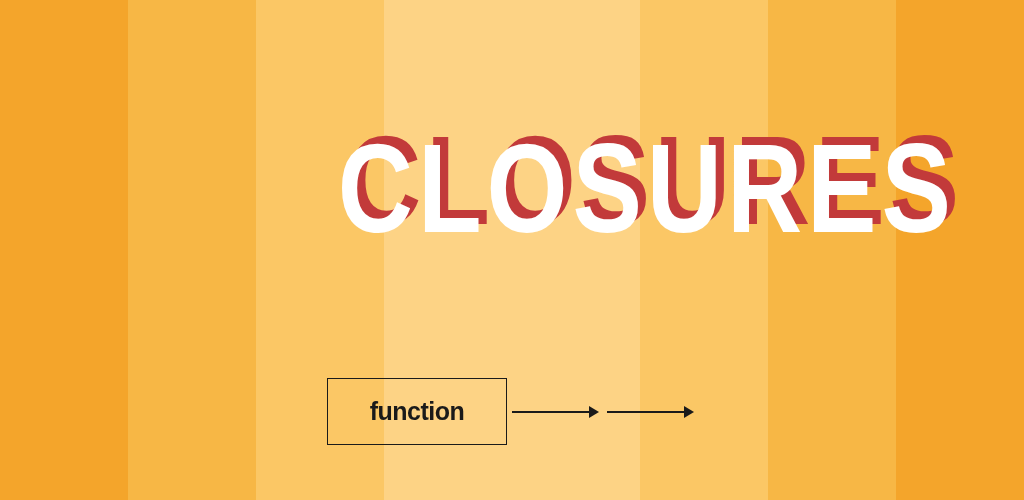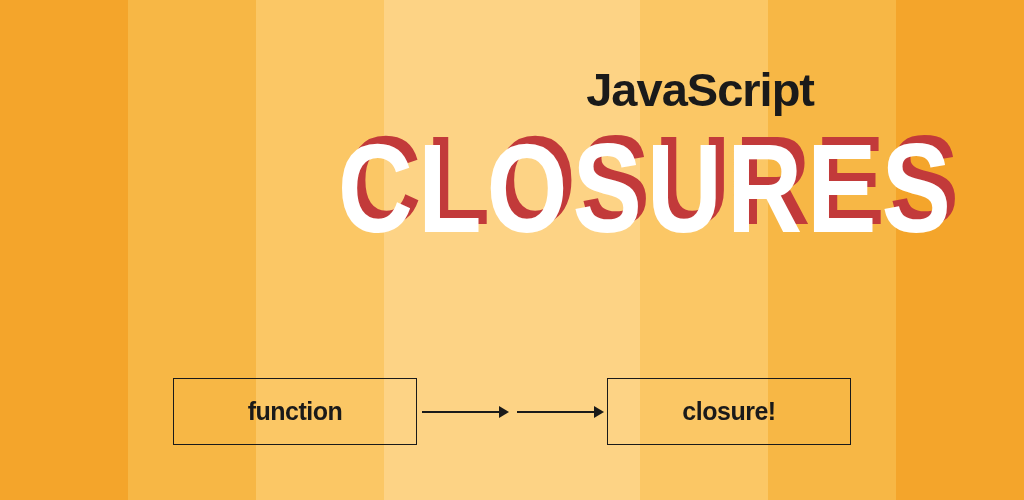--- a/index.html
+++ b/index.html
@@ -70,21 +70,21 @@
     left: 0;
     right: 0;
     display: flex;
     align-items: center;
     justify-content: center;
     gap: 0;
   }
   .box {
     border: 1.5px solid #1a1a1a;
     padding: 18px 0;
-    width: 244px;
+    width: 180px;
     text-align: center;
     font-size: 25px;
     font-weight: 700;
     color: #1a1a1a;
     letter-spacing: -0.5px;
   }
   .arrow {
     width: 95px;
     display: flex;
     align-items: center;
@@ -101,21 +101,20 @@
     <div class="s2"></div>
     <div class="s3"></div>
   <div class="s4"></div>
     <div class="s5"></div>
     <div class="s6"></div>
     <div class="s7"></div>
 </div>
 
 <div class="content">
 
-  <div class="subtitle">JavaScript</div>
 
   <div class="title-wrap">
     <div class="title">
       <span class="shadow">CLOSURES</span>
       <span class="front">CLOSURES</span>
     </div>
   </div>
 
   <div class="flow">
     <div class="box">function</div>
@@ -124,16 +123,15 @@
         <line x1="5" y1="10" x2="82" y2="10" stroke="#1a1a1a" stroke-width="2"></line>
         <polygon points="82,4 92,10 82,16" fill="#1a1a1a"></polygon>
       </svg>
     </div>
     <div class="arrow">
       <svg width="95" height="20" viewBox="0 0 95 20">
         <line x1="5" y1="10" x2="82" y2="10" stroke="#1a1a1a" stroke-width="2"></line>
         <polygon points="82,4 92,10 82,16" fill="#1a1a1a"></polygon>
       </svg>
     </div>
-    <div class="box">closure!</div>
   </div>
 
 </div>
 
 </body></html>

